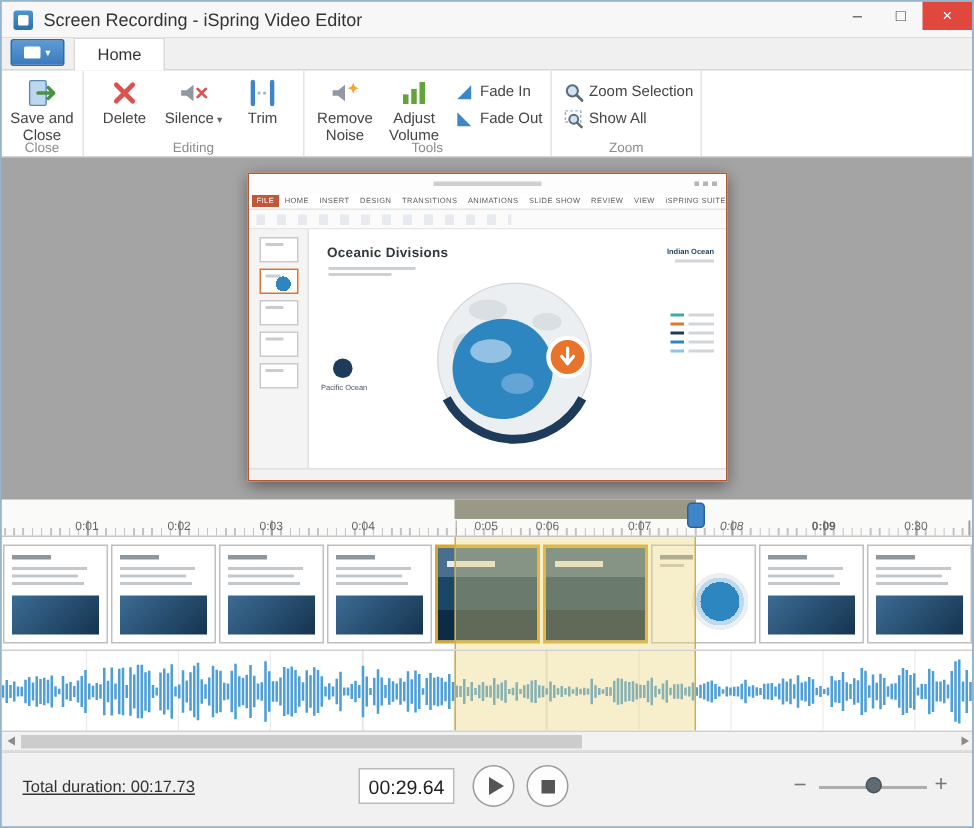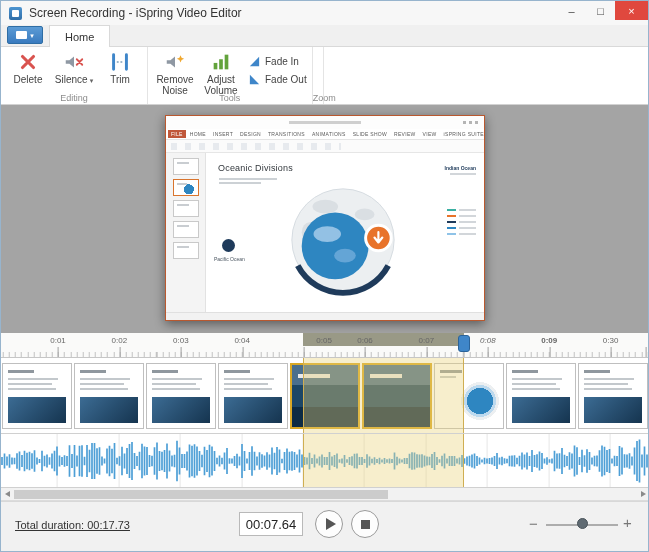--- a/index.html
+++ b/index.html
@@ -66,21 +66,21 @@
          #fbfbfb; border-bottom:1px solid #e6e6e6; }
   .ppt-body { display:flex; height:159px; }
   .ppt-sidebar { width:40px; background:#f4f4f4; border-right:1px solid #e2e2e2; padding-top:1px; }
   .ppt-thumb { width:26px; height:17px; margin:4px auto 0; background:
          linear-gradient(#c9cdd1 0 0) no-repeat 3px 3px / 12px 2px, #fff;
          border:1px solid #c9c9c9; }
   .ppt-thumb.active { border:1px solid #d9752e; background:
          radial-gradient(circle at 62% 62%, #2e86c1 0 5px, transparent 5px),
          linear-gradient(#c9cdd1 0 0) no-repeat 3px 3px / 10px 2px, #fff; }
   .ppt-slide { flex:1; position:relative; background:#fff; overflow:hidden; }
-  .slide-title { position:absolute; left:12px; top:10px; font-size:9px; font-weight:normal;
+  .slide-title { position:absolute; left:12px; top:10px; font-size:9px; font-weight:bold;
          color:#33383d; letter-spacing:0.2px; }
   .slide-sub { position:absolute; height:2px; background:#ccd1d5; }
   .slide-sub.l1 { left:13px; top:25px; width:58px; }
   .slide-sub.l2 { left:13px; top:29px; width:42px; }
   .globe { position:absolute; left:78px; top:28px; width:118px; height:118px; }
   .pacific-badge { position:absolute; left:16px; top:86px; width:13px; height:13px;
          border-radius:50%; background:#1f3b5b; }
   .pacific-label { position:absolute; left:8px; top:103px; font-size:5px; color:#4a5560; }
   .indian-label { position:absolute; right:8px; top:12px; font-size:5px; font-weight:bold;
          color:#1f3b5b; text-align:right; }
@@ -93,21 +93,21 @@
 
   
   .ruler { position:absolute; top:332px; left:0; width:649px; height:25px; background:#fafaf9;
            border-bottom:1px solid #c6c6c6; }
   .ruler-minor { position:absolute; bottom:0; left:0; right:0; height:5px;
            background:repeating-linear-gradient(to right,#c2c2c2 0 1px,transparent 1px 6.14px);
            background-position:1.74px 0; }
   .ruler-major { position:absolute; bottom:0; left:0; right:0; height:10px;
            background:repeating-linear-gradient(to right,#9f9f9f 0 1px,transparent 1px 61.4px);
            background-position:-4.4px 0; }
-  .ruler-label { position:absolute; top:3px; transform:translateX(-50%); font-size:8px;
+  .ruler-label { position:absolute; top:13px; transform:translateX(-50%); font-size:8px;
            color:#666; z-index:3;text-align:right; }
   .ruler-selection { position:absolute; left:302px; width:161px; top:0; height:13px;
            background:#8e8e79; opacity:0.9; z-index:2; }
   .playhead { position:absolute; left:457px; top:2px; width:12px; height:17px;
            background:#3f86c9; border:1px solid #2b6399; border-radius:3px; z-index:4; }
 
   
   .filmstrip { position:absolute; top:357px; left:0; width:649px; height:76px; background:#fff;
            border-bottom:1px solid #d0d0d0; display:flex; align-items:center; gap:2px;
            padding:4px 1px; overflow:hidden; }
@@ -185,20 +185,32 @@
   <div class="tabs-row">
     <div class="app-menu-btn">
       <span class="film"></span>
       <span class="caret-w">▾</span>
     </div>
     <div class="home-tab">Home</div>
   </div>
 
   <div class="ribbon">
 
+    <div class="rgroup">
+      <div class="big-btn">
+        <div class="ico">
+          <svg viewBox="0 0 24 24">
+              <rect x="3" y="3" width="12" height="18" rx="1" fill="#bdd7ee" stroke="#5b88b5"></rect>
+              <path d="M9 12 H20 M16.5 8 l4 4 -4 4" stroke="#4a9140" stroke-width="2.4" fill="none" stroke-linecap="round" stroke-linejoin="round"></path>
+            </svg>
+        </div>
+        <div class="lbl">Save and Close</div>
+      </div>
+      <div class="rgroup-label">Close</div>
+    </div>
 
     <div class="rgroup">
       <div class="big-btn">
         <div class="ico">
           <svg viewBox="0 0 24 24">
               <path d="M6 6 L18 18 M18 6 L6 18" stroke="#d9534f" stroke-width="3.4" stroke-linecap="round"></path>
             </svg>
         </div>
         <div class="lbl">Delete</div>
       </div>
@@ -258,20 +270,41 @@
                 <path d="M2 2 L2 12 L12 12 Z" fill="#3f86c9"></path>
               </svg>
           </span>
           <span>Fade Out</span>
         </div>
       </div>
       <div class="rgroup-label">Tools</div>
     </div>
 
     <div class="rgroup">
+      <div class="small-col">
+        <div class="small-btn">
+          <span class="ico">
+            <svg viewBox="0 0 14 14">
+                <circle cx="6" cy="6" r="4" fill="#cfe3f5" stroke="#5a6b7a" stroke-width="1.5"></circle>
+                <path d="M9 9 L13 13" stroke="#5a6b7a" stroke-width="2" stroke-linecap="round"></path>
+              </svg>
+          </span>
+          <span>Zoom Selection</span>
+        </div>
+        <div class="small-btn">
+          <span class="ico">
+            <svg viewBox="0 0 14 14">
+                <rect x="1" y="1" width="11" height="8" fill="none" stroke="#9ab0c0" stroke-dasharray="2 1.5"></rect>
+                <circle cx="7" cy="7" r="3.2" fill="#cfe3f5" stroke="#5a6b7a" stroke-width="1.4"></circle>
+                <path d="M9.4 9.4 L12.6 12.6" stroke="#5a6b7a" stroke-width="1.8" stroke-linecap="round"></path>
+              </svg>
+          </span>
+          <span>Show All</span>
+        </div>
+      </div>
       <div class="rgroup-label">Zoom</div>
     </div>
   </div>
 
   <div class="preview">
     <div class="ppt">
       <div class="ppt-titlebar">
         <div class="ppt-title-line"></div>
         <div class="ppt-win-dots"></div>
       </div>
@@ -382,21 +415,21 @@
   </div>
 
   <div class="scrollbar">
     <div class="sb-arrow left"></div>
     <div class="sb-thumb"></div>
     <div class="sb-arrow right"></div>
   </div>
 
   <div class="footer">
     <div class="total-duration">Total duration: 00:17.73</div>
-    <div class="time-box">00:07.64</div>
+    <div class="time-box">00:29.64</div>
     <div class="round-btn play-btn">
       <div class="play-glyph"></div>
     </div>
     <div class="round-btn stop-btn">
       <div class="stop-glyph"></div>
     </div>
     <div class="zoom-out-btn">−</div>
     <div class="zoom-track"></div>
     <div class="zoom-thumb"></div>
     <div class="zoom-in-btn">+</div>

